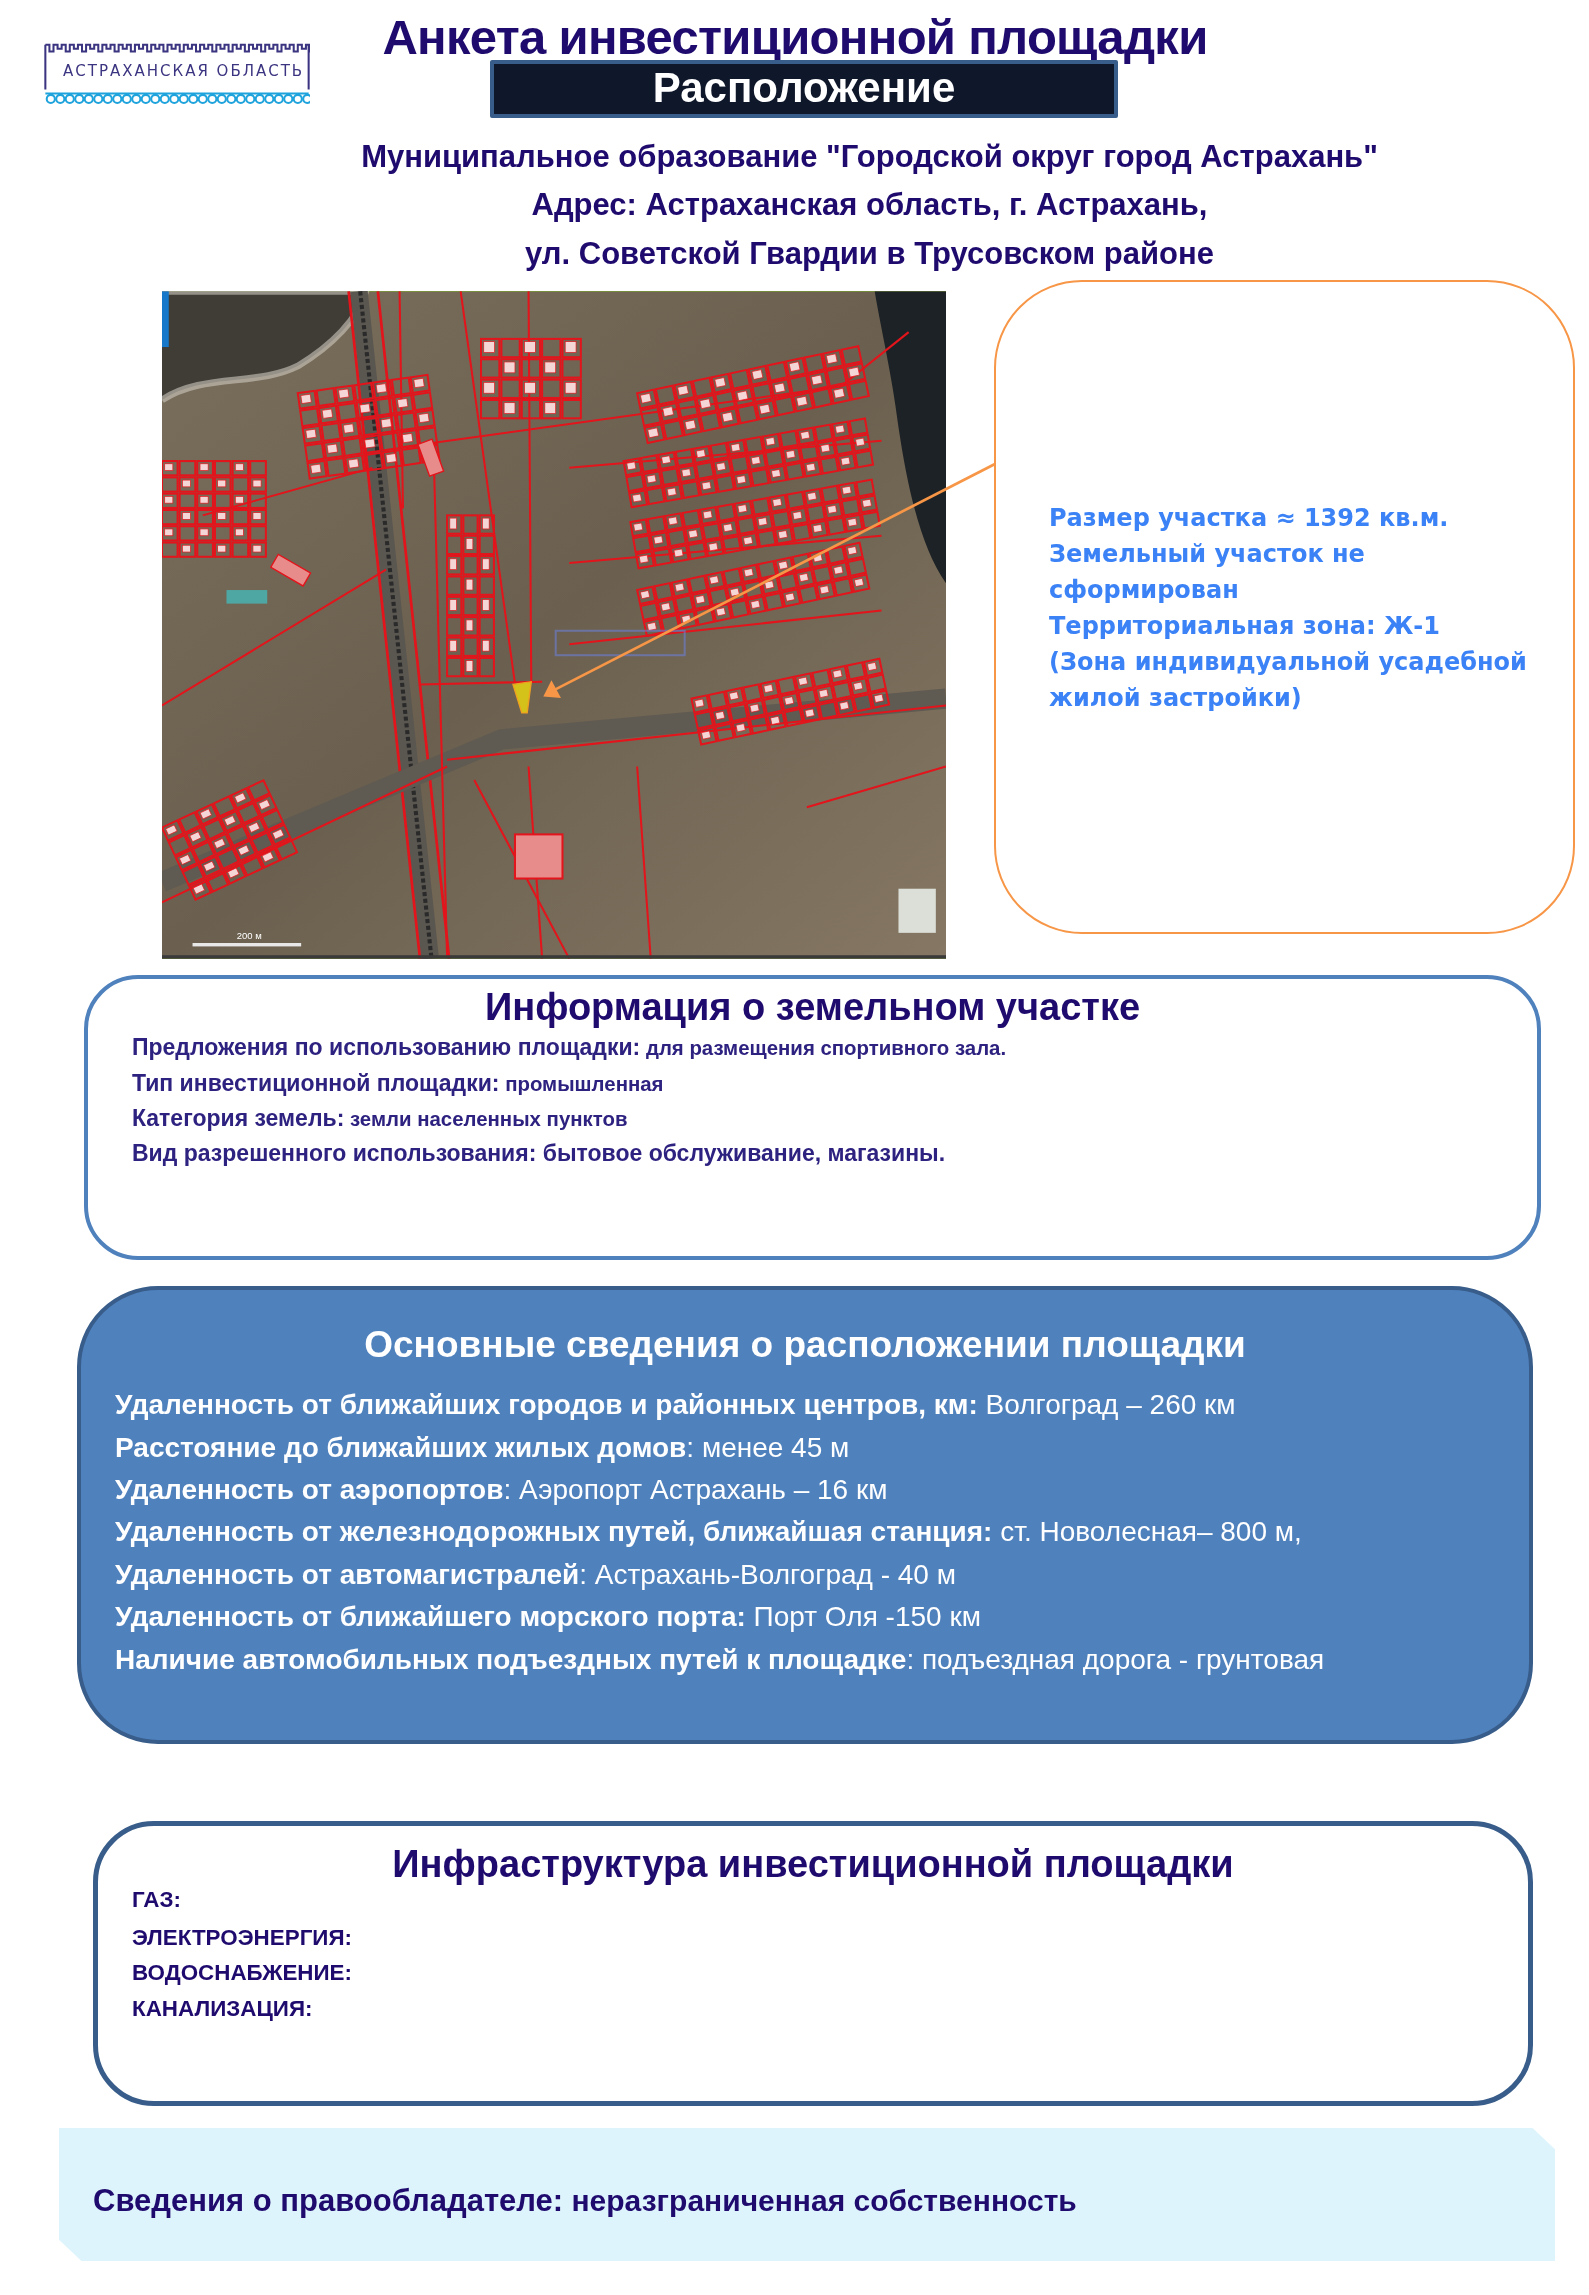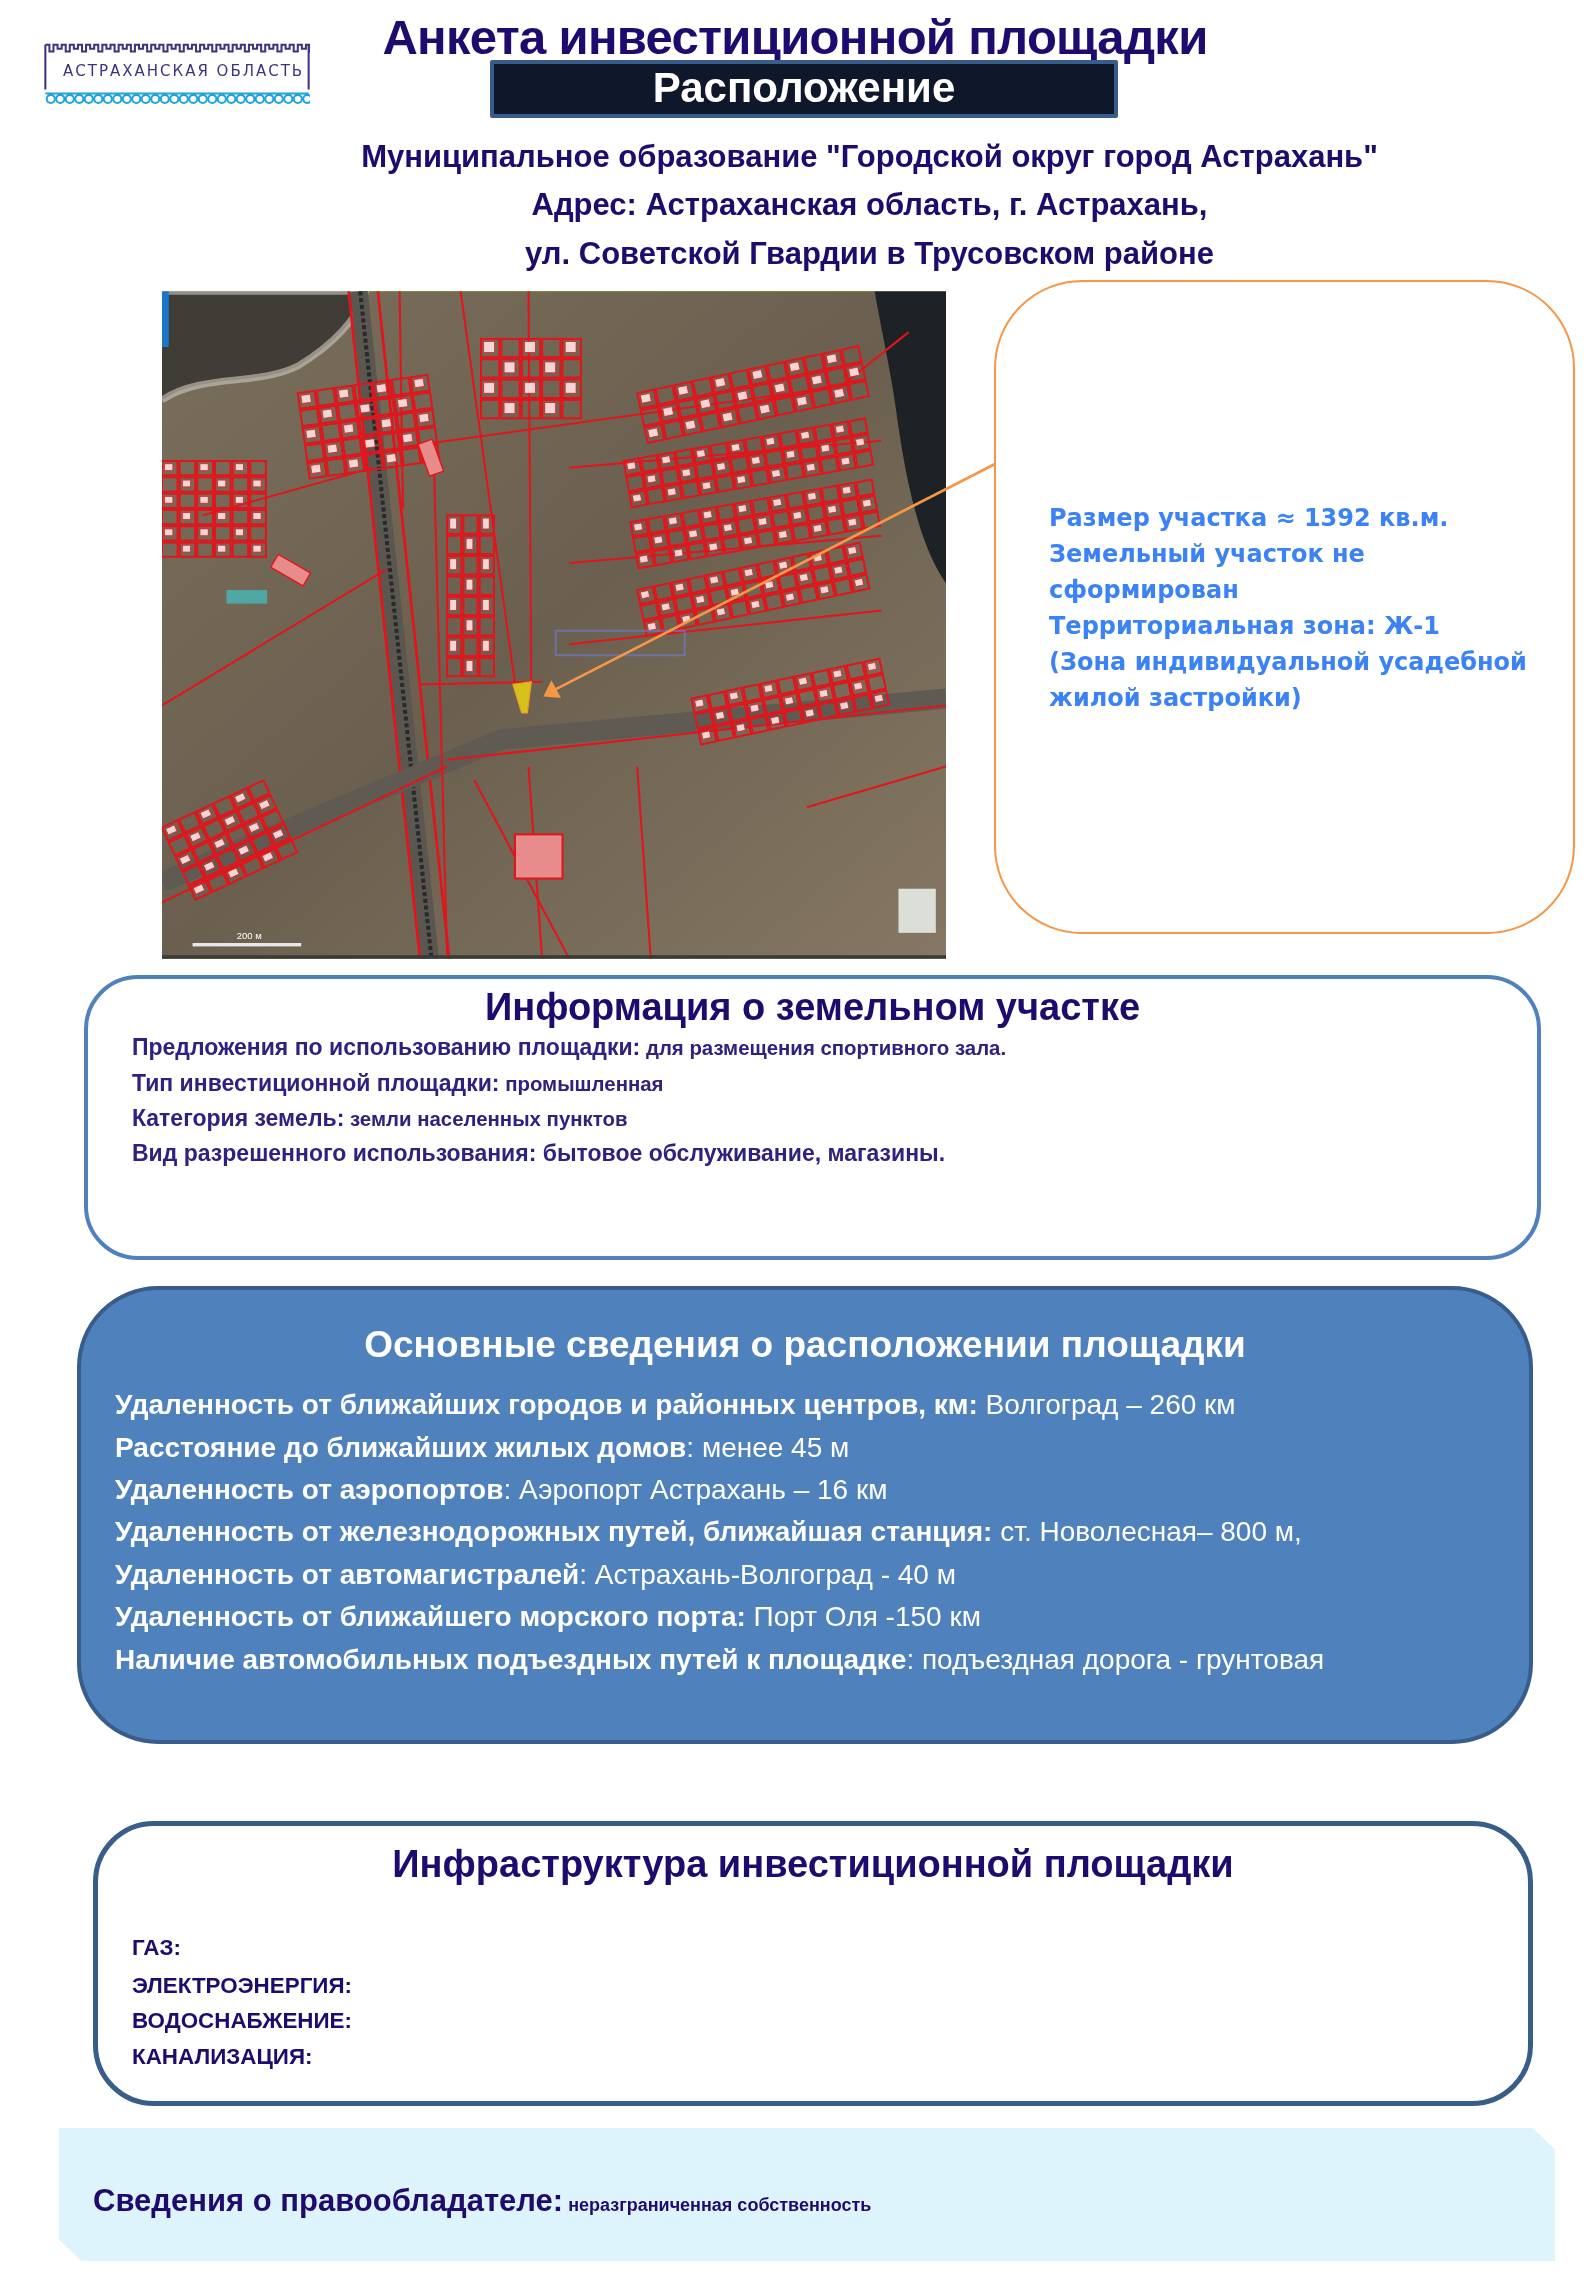--- a/index.html
+++ b/index.html
@@ -49,27 +49,27 @@
   .loc-line { position:absolute; left:115px; font-size:28px; color:#ffffff; line-height:35px; white-space:nowrap; }
   .loc-line .lbl { font-weight:bold; }
   .loc-line .val { font-weight:normal; }
 
   
   #infra-box { left:93px; top:1821px; width:1440px; height:285px; border:5.4px solid #385d8a;
                border-radius:61px; box-sizing:border-box; background:#ffffff; }
   #infra-heading { left:93px; top:1840px; width:1440px; text-align:center; font-size:38px; font-weight:bold;
                    line-height:49px; color:#1f0a6e; }
   .infra-line { position:absolute; left:132px; font-size:22.4px; font-weight:bold; color:#1f0a6e; line-height:30px;
-                white-space:nowrap;margin-top:48px; }
+                white-space:nowrap; }
 
   
   #owner-band { left:59px; top:2128px; width:1496px; height:133px; background:#def4fc;
                 clip-path:polygon(0 0, 98.5% 0, 100% 16%, 100% 100%, 1.5% 100%, 0 84%); }
   #owner-text { left:93px; top:2180px; font-size:31px; font-weight:bold; color:#1f0a6e; white-space:nowrap; line-height:41px; }
-  #owner-text .val { font-size:18px; }
+  #owner-text .val { font-size:30px; }
 </style>
 </head>
 <body>
 
 <div id="logo" class="abs">
   <svg width="266" height="71" viewBox="0 0 392 104">
     <g fill="none" stroke="#3b3480" stroke-width="3">
       <path d="M2 8 L2 74 M390 8 L390 74"></path>
 
     </g>

